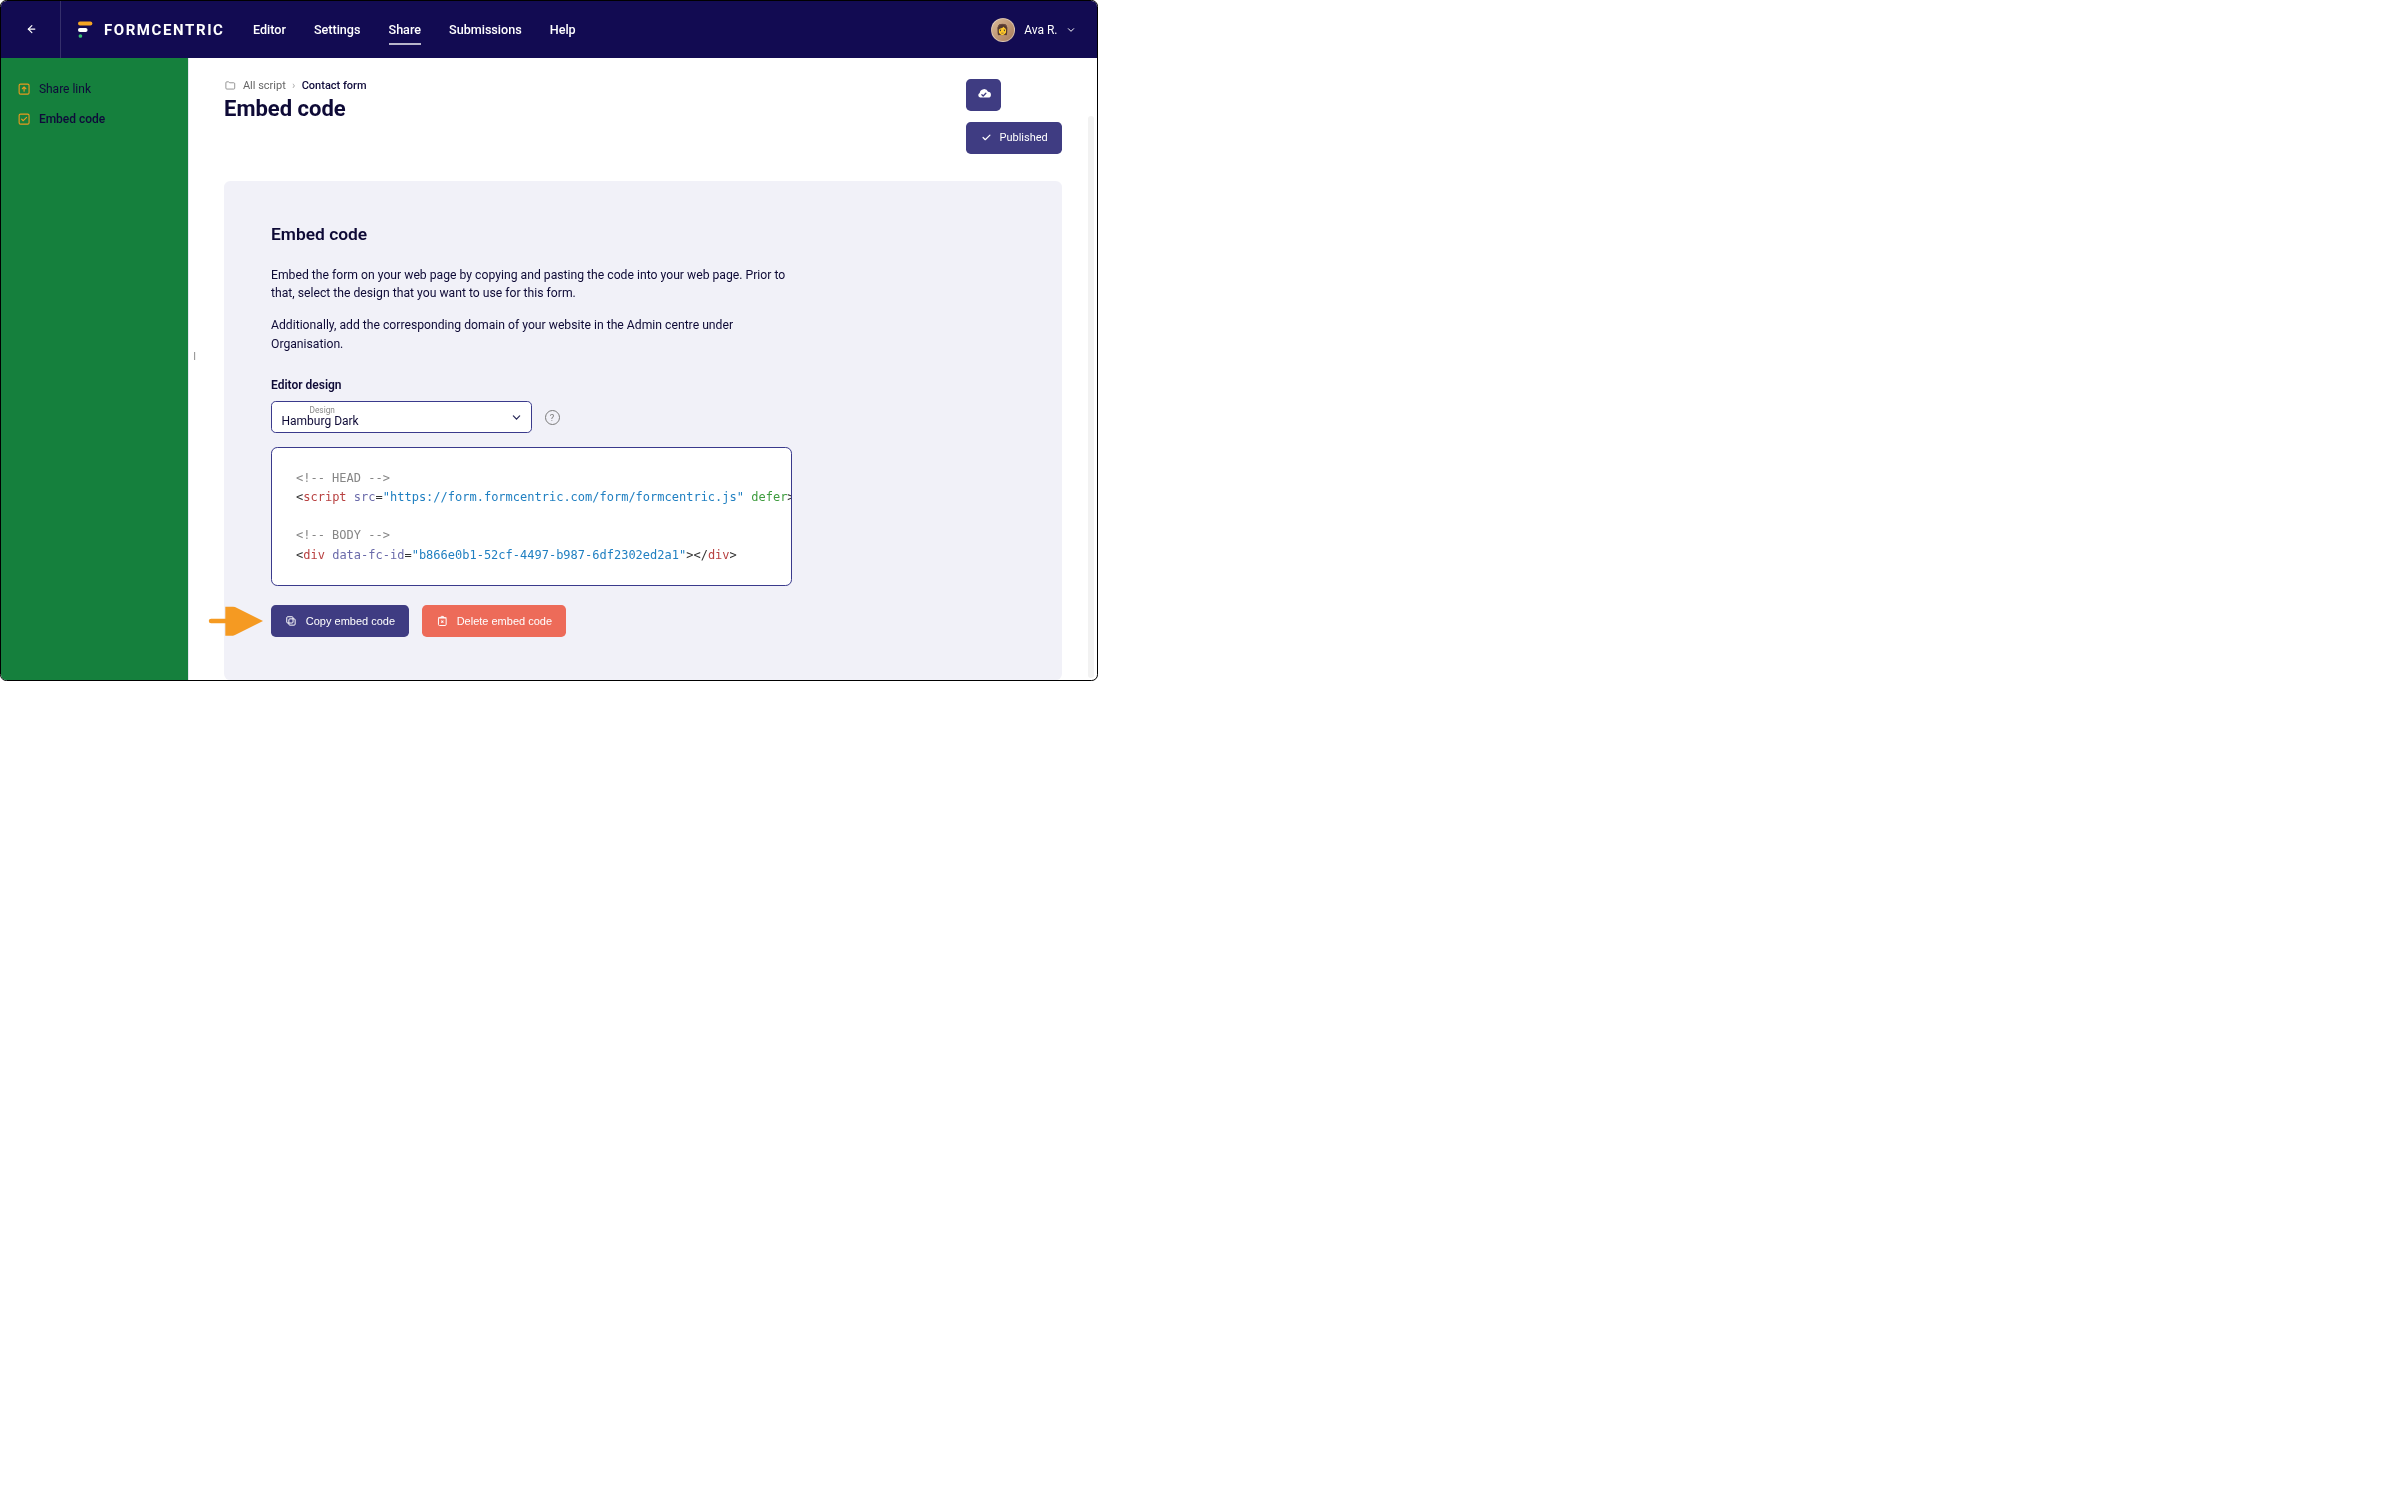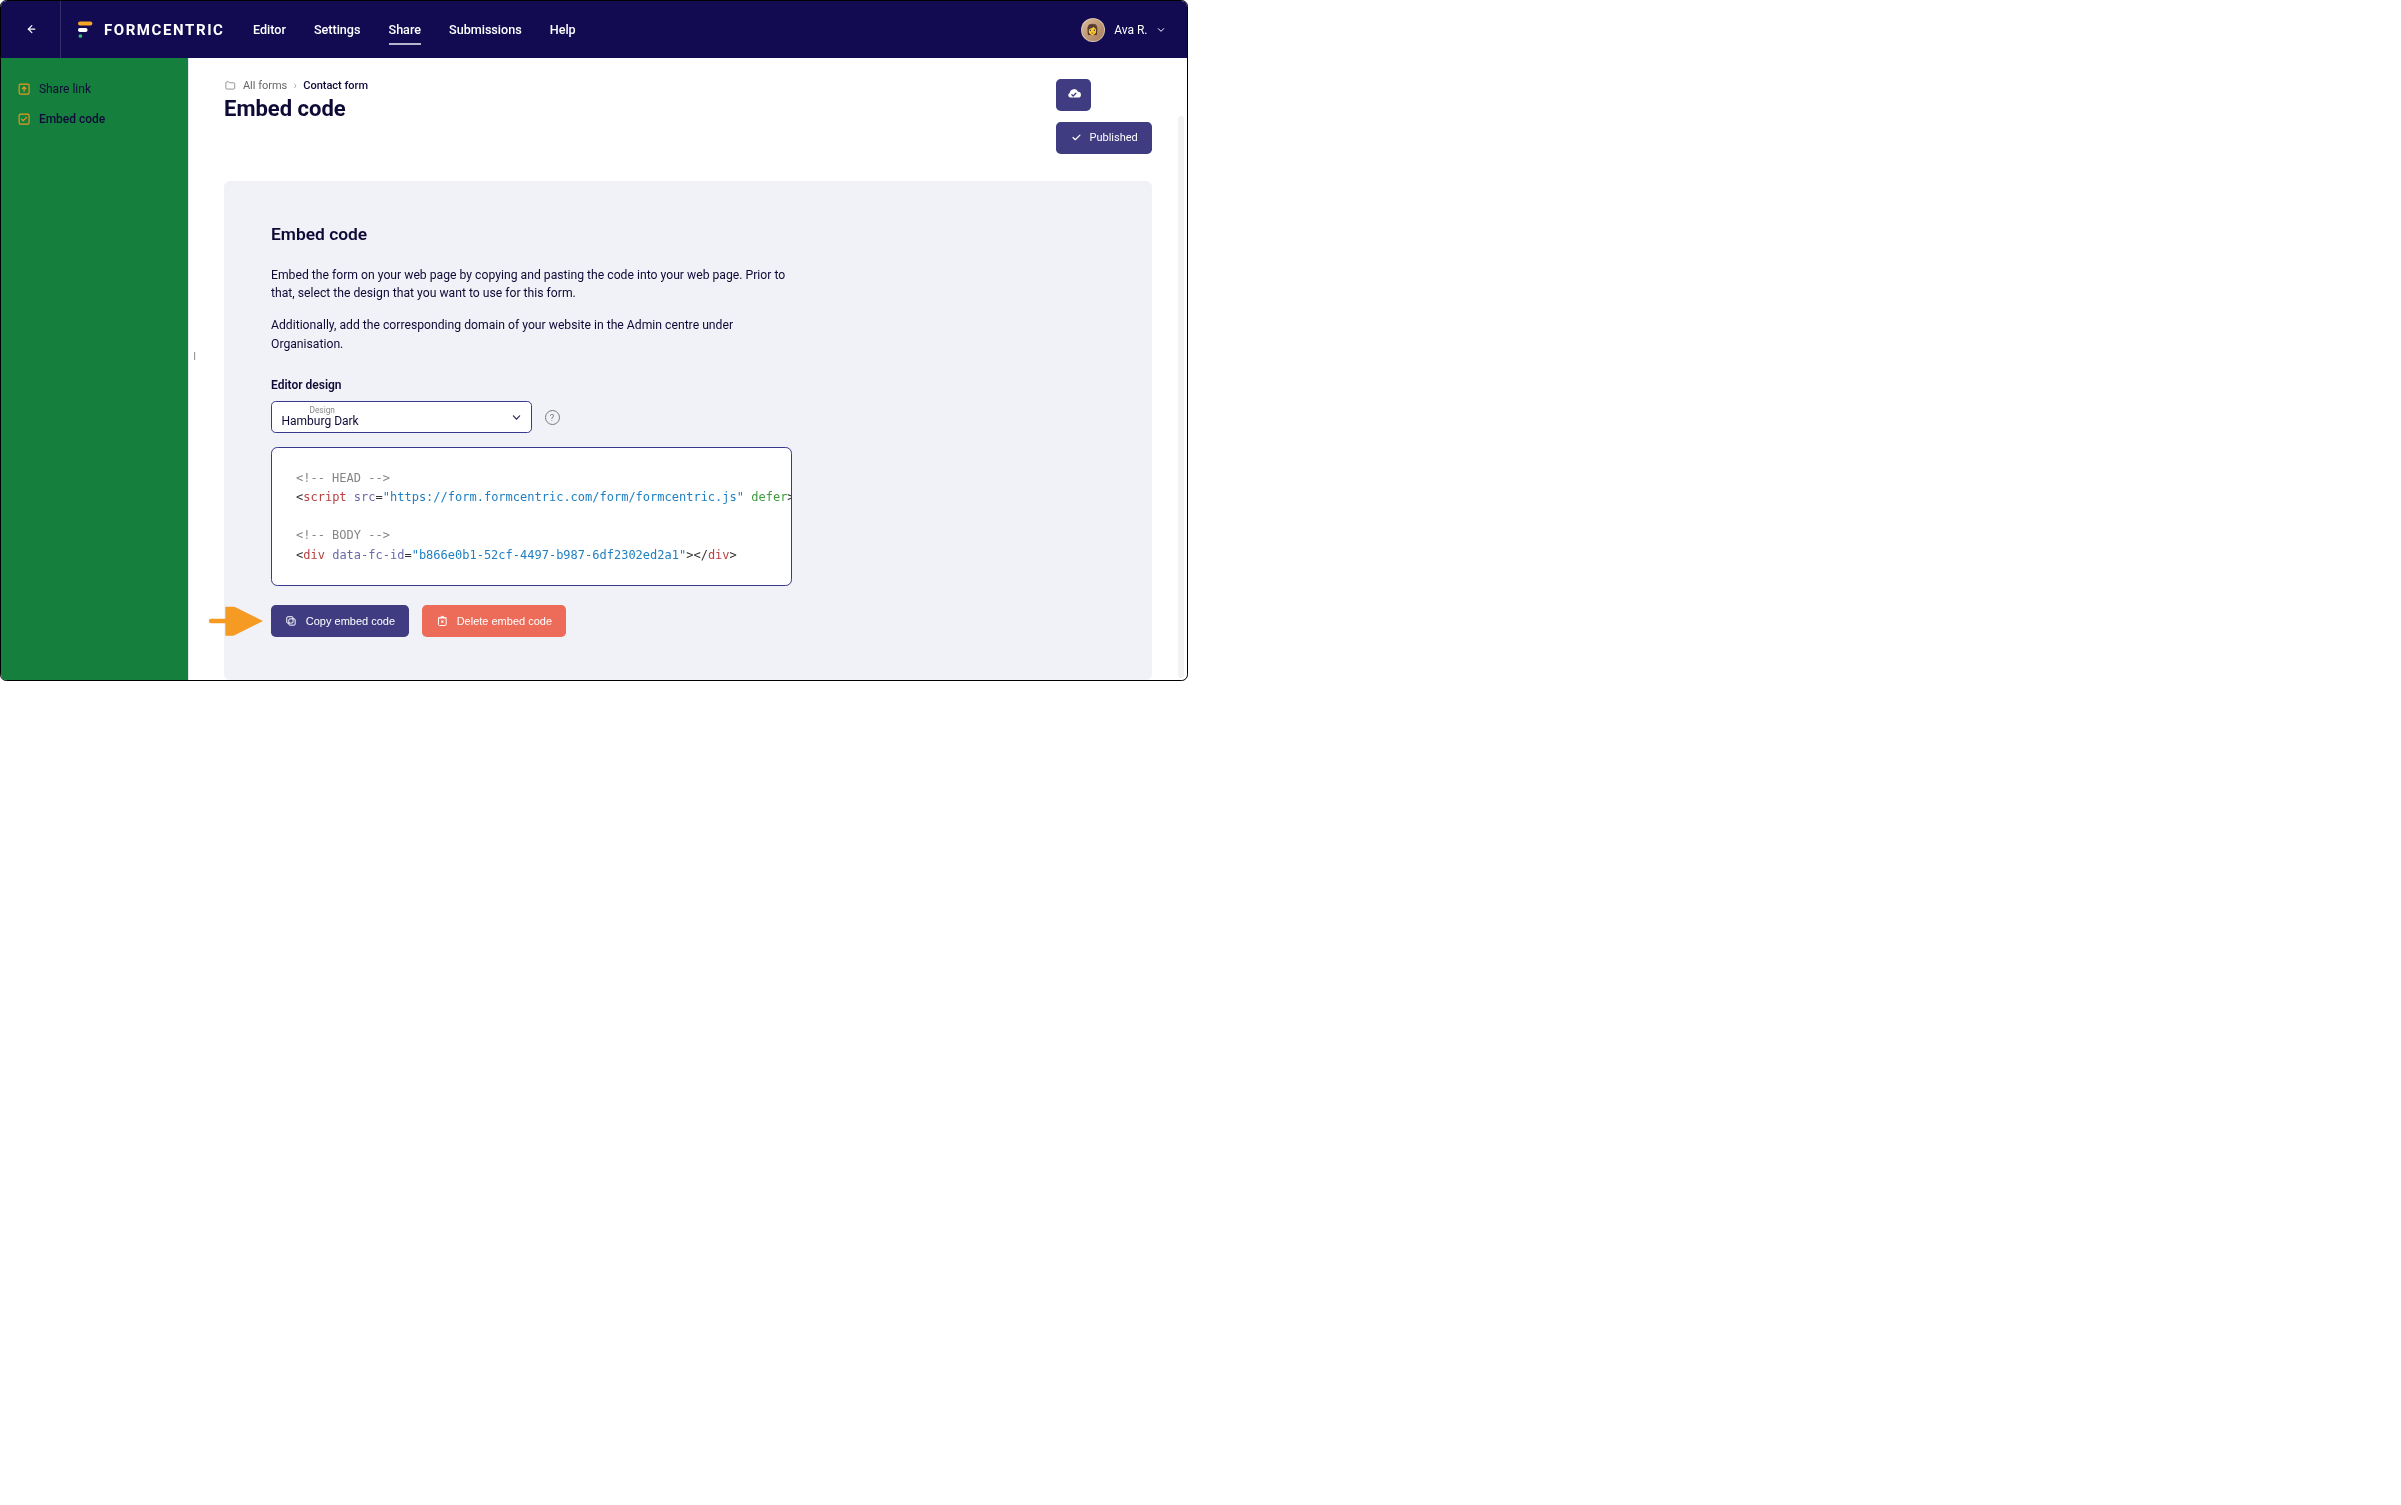--- a/index.html
+++ b/index.html
@@ -1,17 +1,17 @@
 <!DOCTYPE html>
 <html style="font-size:12.6px"><head>
 <meta charset="utf-8">
 <style>
 * { margin: 0; padding: 0; box-sizing: border-box; }
 body { font-family: -apple-system, BlinkMacSystemFont, "Segoe UI", Roboto, sans-serif; background: #fff; }
-.app-frame { width: 1188px; height: 681px; background: #fff; border-radius: 6.3px; overflow: hidden; border: 0.8px solid #000; position: relative; }
+.app-frame { width: 1098px; height: 681px; background: #fff; border-radius: 6.3px; overflow: hidden; border: 0.8px solid #000; position: relative; }
 
 
 .header { background: #120b52; height: 57px; display: flex; align-items: center; padding: 0 22px 0 0; color: #fff; }
 .header-left { display: flex; align-items: center; height: 100%; }
 .back-btn { width: 60px; height: 100%; display: flex; align-items: center; justify-content: center; border-right: 0.8px solid rgba(255,255,255,0.15); cursor: pointer; }
 .back-arrow { width: 14.2px; height: 14.2px; }
 .logo-wrap { display: flex; align-items: center; padding: 0 28.4px 0 17.4px; gap: 9.5px; }
 .logo-icon { width: 16px; height: 19px; position: relative; }
 .logo-text { font-size: 15px; font-weight: 700; letter-spacing: 1.6px; color: #fff; }
 .nav { display: flex; gap: 28px; align-items: center; height: 100%; }
@@ -135,21 +135,21 @@
 
     <div class="drag-handle">||</div>
 
     <div class="main">
       <div class="top-row">
         <div>
           <div class="breadcrumb">
             <svg class="folder-ico" viewBox="0 0 20 20">
                 <path d="M3 6a1.5 1.5 0 011.5-1.5h3L9 6h6.5A1.5 1.5 0 0117 7.5v7A1.5 1.5 0 0115.5 16h-11A1.5 1.5 0 013 14.5V6z" fill="none" stroke="#888" stroke-width="1.4"></path>
               </svg>
-            <span>All forms</span>
+            <span>All script</span>
             <span class="sep">›</span>
             <span class="current">Contact form</span>
           </div>
           <div class="page-title">Embed code</div>
         </div>
         <div class="top-actions">
           <div class="cloud-btn">
             <svg viewBox="0 0 24 24" width="17.4" height="17.4">
                 <path d="M18 16a4 4 0 000-8 6 6 0 00-11.5 1.5A3.5 3.5 0 007 16h11z" fill="#fff"></path>
                 <path d="M9.5 12l1.8 1.8L15 10" fill="none" stroke="#3f3c82" stroke-width="1.8" stroke-linecap="round" stroke-linejoin="round"></path>

